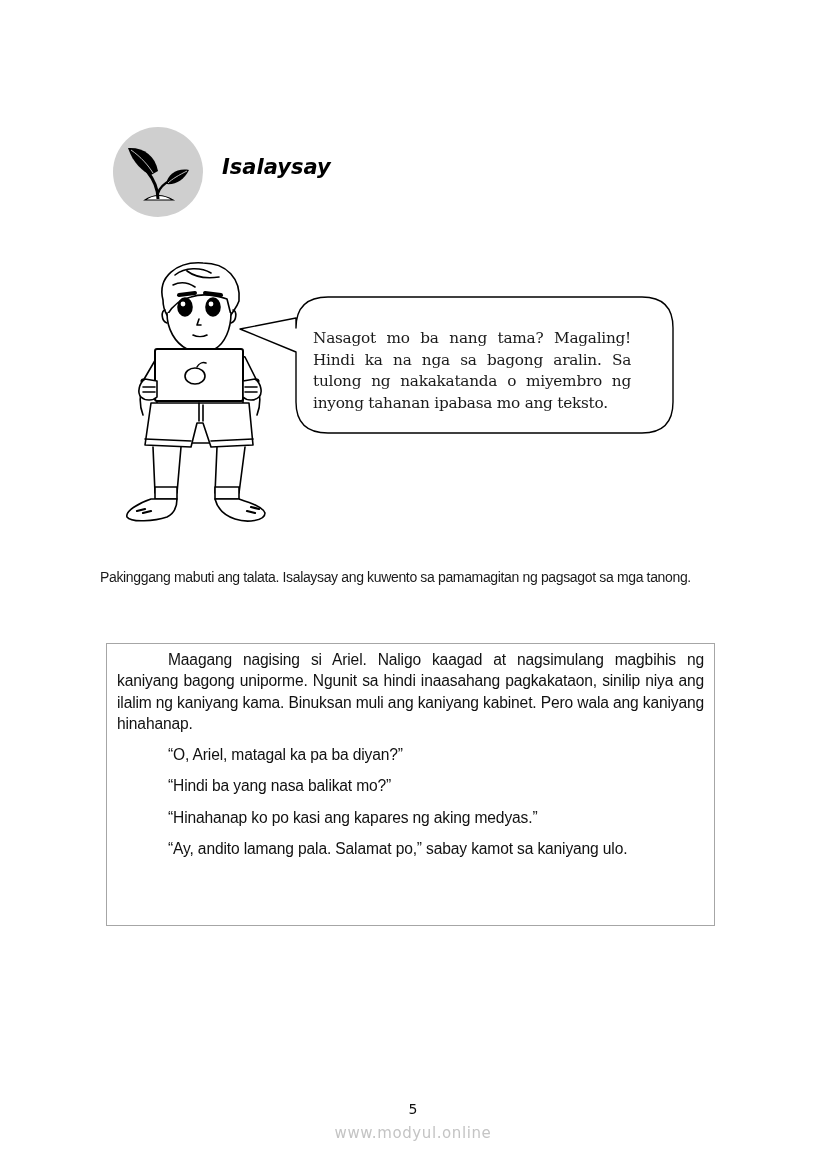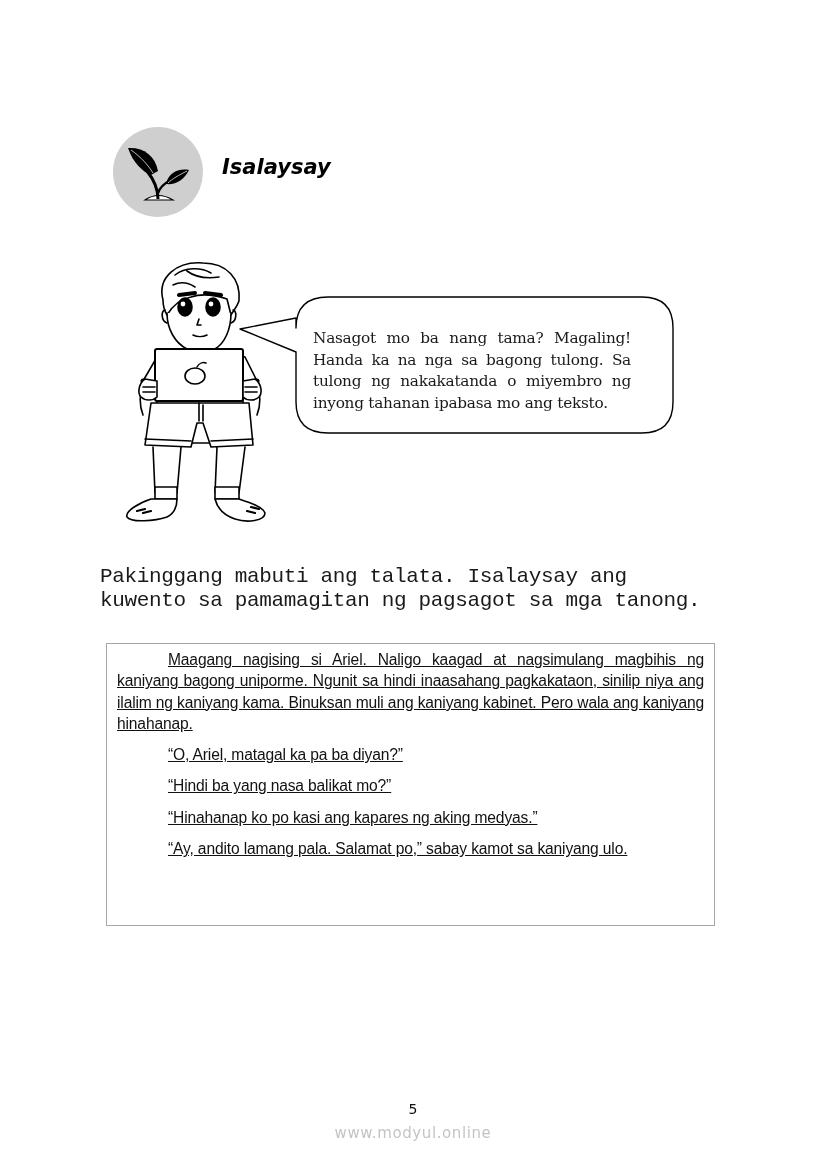--- a/index.html
+++ b/index.html
@@ -4,23 +4,23 @@
 <style>
   html, body { margin: 0; padding: 0; background: #ffffff; }
   body { width: 826px; height: 1169px; position: relative; overflow: hidden; font-family: "DejaVu Serif", serif; color: #111; }
   .abs { position: absolute; }
   #icon-circle { left: 113px; top: 127px; width: 90px; height: 90px; border-radius: 50%; background: #cfcfcf; }
   #icon-circle svg { width: 90px; height: 90px; display: block; }
   #section-title { left: 222px; top: 155px; font-family: "DejaVu Sans", sans-serif; font-weight: bold; font-style: italic; font-size: 21px; color: #000; }
   #character { left: 115px; top: 255px; width: 180px; height: 275px; }
   #bubble { left: 238px; top: 296px; width: 436px; height: 138px; }
   #bubble-text { left: 313px; top: 328px; width: 318px; font-family: "DejaVu Serif", serif; font-size: 15.3px; line-height: 21.5px; text-align: justify; text-align-last: left; letter-spacing: -0.25px; color: #1a1a1a; }
-  #instructions { left: 100px; top: 565px; width: 610px; font-family: Liberation Mono, monospace; font-size: 21px; line-height: 24px; letter-spacing: -0.35px; color: #1a1a1a; }
+  #instructions { left: 100px; top: 565px; width: 610px; font-family: Liberation Sans, sans-serif; font-size: 14px; line-height: 24px; letter-spacing: -0.35px; color: #1a1a1a; }
   #story-box { left: 106px; top: 643px; width: 609px; height: 283px; border: 1.5px solid #a6a6a6; box-sizing: border-box; }
-  #story { left: 117px; top: 649px; width: 587px; font-family: "Liberation Sans", sans-serif; font-size: 15.6px; line-height: 21.3px; color: #111; letter-spacing: -0.15px; text-decoration: underline; }
+  #story { left: 117px; top: 649px; width: 587px; font-family: "Liberation Sans", sans-serif; font-size: 15.6px; line-height: 21.3px; color: #111; letter-spacing: -0.15px; }
   #story p { margin: 0 0 10px 0; text-indent: 51px; text-align: justify; }
   #story p.last-line-left { text-align-last: left; }
   #page-number { left: 0; width: 826px; top: 1101px; text-align: center; font-family: "DejaVu Sans", sans-serif; font-size: 14px; color: #111; }
   #watermark { left: 0; width: 826px; top: 1124px; text-align: center; font-family: "DejaVu Sans", sans-serif; font-size: 15px; letter-spacing: 0.6px; color: #c4c4c4; }
 </style>
 </head>
 <body>
 
 <div id="icon-circle" class="abs">
   <svg viewBox="0 0 90 90">
@@ -88,21 +88,21 @@
 
     <path d="M36 244 C24 248 10 256 12 262 C16 268 40 266 52 262 C60 258 62 250 62 244 Z" fill="#fff"></path>
     <path d="M100 244 C102 252 108 260 120 264 C132 268 150 266 150 258 C148 252 136 248 124 244 Z" fill="#fff"></path>
     <path d="M22 256 L30 254 M28 258 L36 256 M132 256 L140 258 M136 252 L144 254" stroke-width="2.2"></path>
   </svg>
 </div>
 
 <svg id="bubble" class="abs" viewBox="0 0 436 138">
   <path d="M58 32 Q58 1 90 1 L404 1 Q435 1 435 32 L435 106 Q435 137 404 137 L90 137 Q58 137 58 106 L58 56 L2 33 L58 22 Z" fill="#ffffff" stroke="#000" stroke-width="1.4" stroke-linejoin="round"></path>
 </svg>
-<div id="bubble-text" class="abs">Nasagot mo ba nang tama? Magaling! Handa ka na nga sa bagong tulong. Sa tulong ng nakakatanda o miyembro ng inyong tahanan ipabasa mo ang teksto.</div>
+<div id="bubble-text" class="abs">Nasagot mo ba nang tama? Magaling! Hindi ka na nga sa bagong aralin. Sa tulong ng nakakatanda o miyembro ng inyong tahanan ipabasa mo ang teksto.</div>
 
 <div id="instructions" class="abs">Pakinggang mabuti ang talata. Isalaysay ang kuwento sa pamamagitan ng pagsagot sa mga tanong.</div>
 
 <div id="story-box" class="abs"></div>
 <div id="story" class="abs">
   <p class="last-line-left">Maagang nagising si Ariel. Naligo kaagad at nagsimulang magbihis ng kaniyang bagong uniporme. Ngunit sa hindi inaasahang pagkakataon, sinilip niya ang ilalim ng kaniyang kama. Binuksan muli ang kaniyang kabinet. Pero wala ang kaniyang hinahanap.</p>
   <p class="last-line-left">“O, Ariel, matagal ka pa ba diyan?”</p>
   <p class="last-line-left">“Hindi ba yang nasa balikat mo?”</p>
   <p class="last-line-left">“Hinahanap ko po kasi ang kapares ng aking medyas.”</p>
   <p class="last-line-left">“Ay, andito lamang pala. Salamat po,” sabay kamot sa kaniyang ulo.</p>

